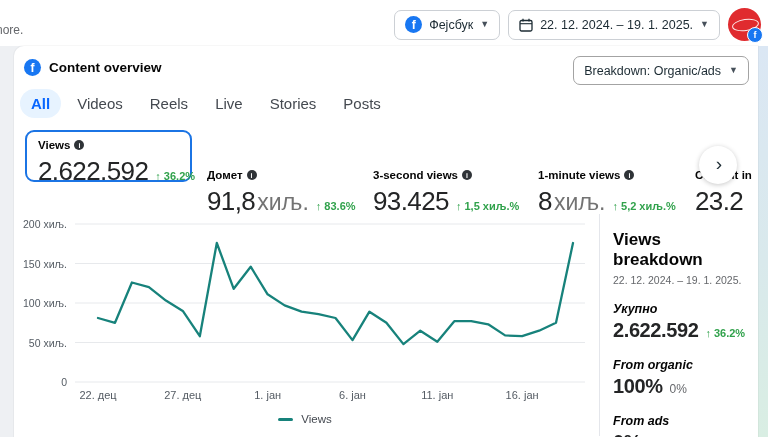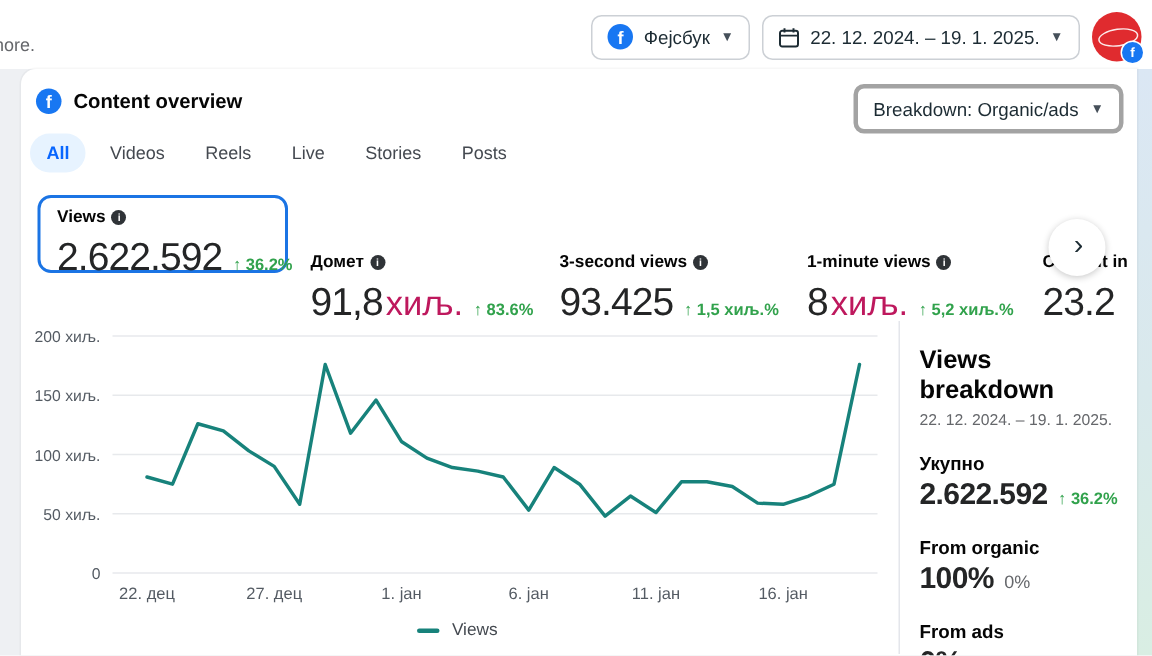--- a/index.html
+++ b/index.html
@@ -24,51 +24,51 @@
   .avatar-badge{position:absolute;right:-2px;bottom:-2px;width:14px;height:14px;border-radius:50%;
     background:#1877f2;border:1.5px solid #fff;color:#fff;font-size:9px;font-weight:bold;
     display:flex;align-items:center;justify-content:center;line-height:1;}
   .right-strip{position:absolute;right:0;top:46px;bottom:0;width:10px;
     background:linear-gradient(180deg,#dbe7f4 0%,#d9e9ec 55%,#d9eee3 100%);}
   
   .card{position:absolute;left:14px;top:46px;width:744px;bottom:0;background:#fff;
     border-radius:10px 0 0 0;overflow:hidden;box-shadow:0 0 0 1px rgba(0,0,0,.03);}
   .card-header{position:absolute;left:10px;top:13px;display:flex;align-items:center;gap:8px;}
   .card-title{font-size:13.5px;font-weight:bold;color:#050505;}
-  .breakdown{position:absolute;right:9px;top:10px;height:27px;border:3px solid #a3a3a3;border-radius:7px;
+  .breakdown{position:absolute;right:9px;top:10px;height:27px;border:1px solid #a3a3a3;border-radius:7px;
     display:flex;align-items:center;gap:8px;padding:0 10px;font-size:12.5px;color:#1c2b33;cursor:pointer;background:#fff;}
   
   .tabs{position:absolute;left:6px;top:43px;display:flex;align-items:center;gap:5px;}
-  .tab{padding:6px 11px;font-size:12px;color:#444950;border-radius:16px;cursor:pointer;}
+  .tab{padding:6px 11px;font-size:15px;color:#444950;border-radius:16px;cursor:pointer;}
   .tab.active{background:#e7f3ff;color:#0866ff;font-weight:bold;}
   
   .metric{position:absolute;margin-top:32px;}
   .metric-label{font-size:11.5px;font-weight:bold;color:#050505;display:flex;align-items:center;gap:4px;white-space:nowrap;}
   .info-dot{width:10px;height:10px;border-radius:50%;background:#2f3337;color:#fff;font-size:7px;
     display:inline-flex;align-items:center;justify-content:center;font-weight:bold;line-height:1;}
   .metric-valrow{display:flex;align-items:baseline;gap:7px;margin-top:5px;white-space:nowrap;}
   .metric-value{font-size:26px;color:#242526;letter-spacing:-0.6px;}
-  .metric-unit{font-size:23px;color:#be185d;margin-left:2px;}
+  .metric-unit{font-size:23px;color:#737373;margin-left:2px;}
   .metric-change{font-size:11px;color:#31a24c;font-weight:bold;}
   .views-box{position:absolute;left:11px;top:84px;width:167px;height:52px;border:2px solid #1b74e4;
     border-radius:9px;padding:7px 11px;box-sizing:border-box;cursor:pointer;background:#fff;}
   .next-btn{position:absolute;left:685px;top:100px;width:38px;height:38px;border-radius:50%;background:#fff;
     border:none;box-shadow:0 1px 5px rgba(0,0,0,.22);font-size:19px;color:#1c2b33;cursor:pointer;
     display:flex;align-items:center;justify-content:center;padding:0 0 2px 2px;z-index:5;}
   
   .chart-wrap{position:absolute;left:6px;top:166px;width:570px;text-align:right;}
   .legend{display:flex;align-items:center;justify-content:center;gap:8px;margin-top:5px;}
   .legend-dash{width:15px;height:3px;border-radius:2px;background:#17827b;}
   .legend-label{font-size:11.5px;color:#444950;}
   .v-divider{position:absolute;left:585px;top:168px;height:222px;width:1px;background:#e4e6eb;}
   
   .sidebar{position:absolute;left:599px;top:184px;width:142px;}
   .sb-title{font-size:17px;font-weight:bold;color:#050505;}
   .sb-dates{font-size:10.5px;color:#65676b;margin-top:4px;}
-  .sb-label{font-size:12.5px;font-weight:bold;color:#050505;margin-top:16px;}
+  .sb-label{font-size:12.5px;font-weight:bold;color:#050505;margin-top:16px;font-style:italic;}
   .sb-valrow{display:flex;align-items:baseline;gap:7px;margin-top:3px;}
   .sb-value{font-size:20px;font-weight:bold;color:#242526;letter-spacing:-0.4px;}
   .sb-change{font-size:11px;color:#31a24c;font-weight:bold;}
   .sb-sub{font-size:12px;color:#65676b;}
   svg text{font-family:"Liberation Sans",sans-serif;}
 </style>
 </head>
 <body>
 
 <div class="topbar">

